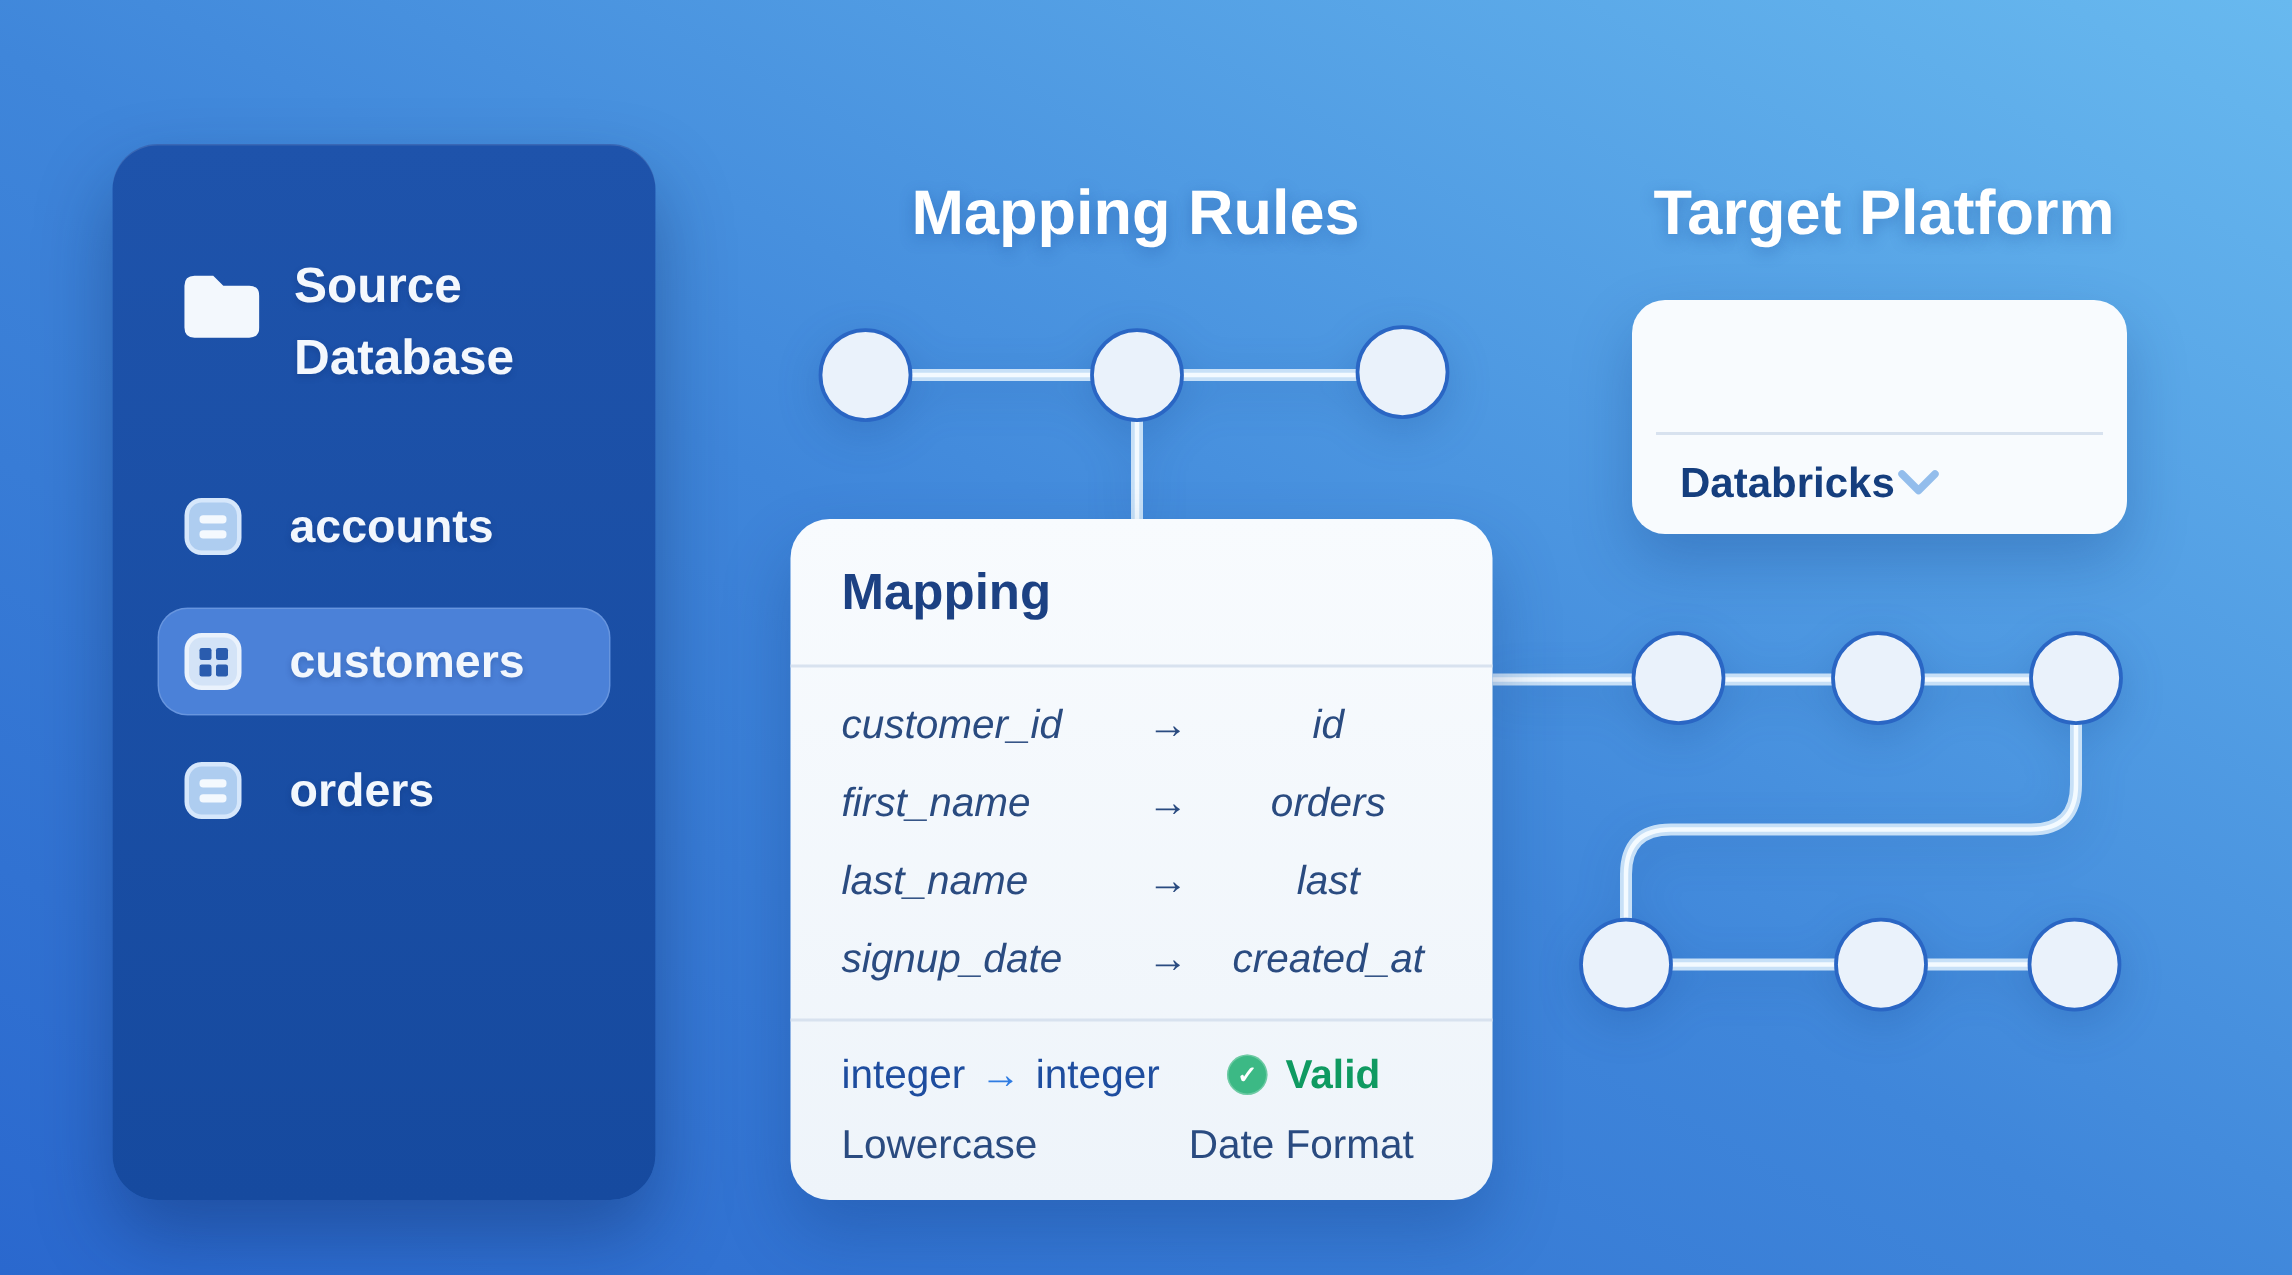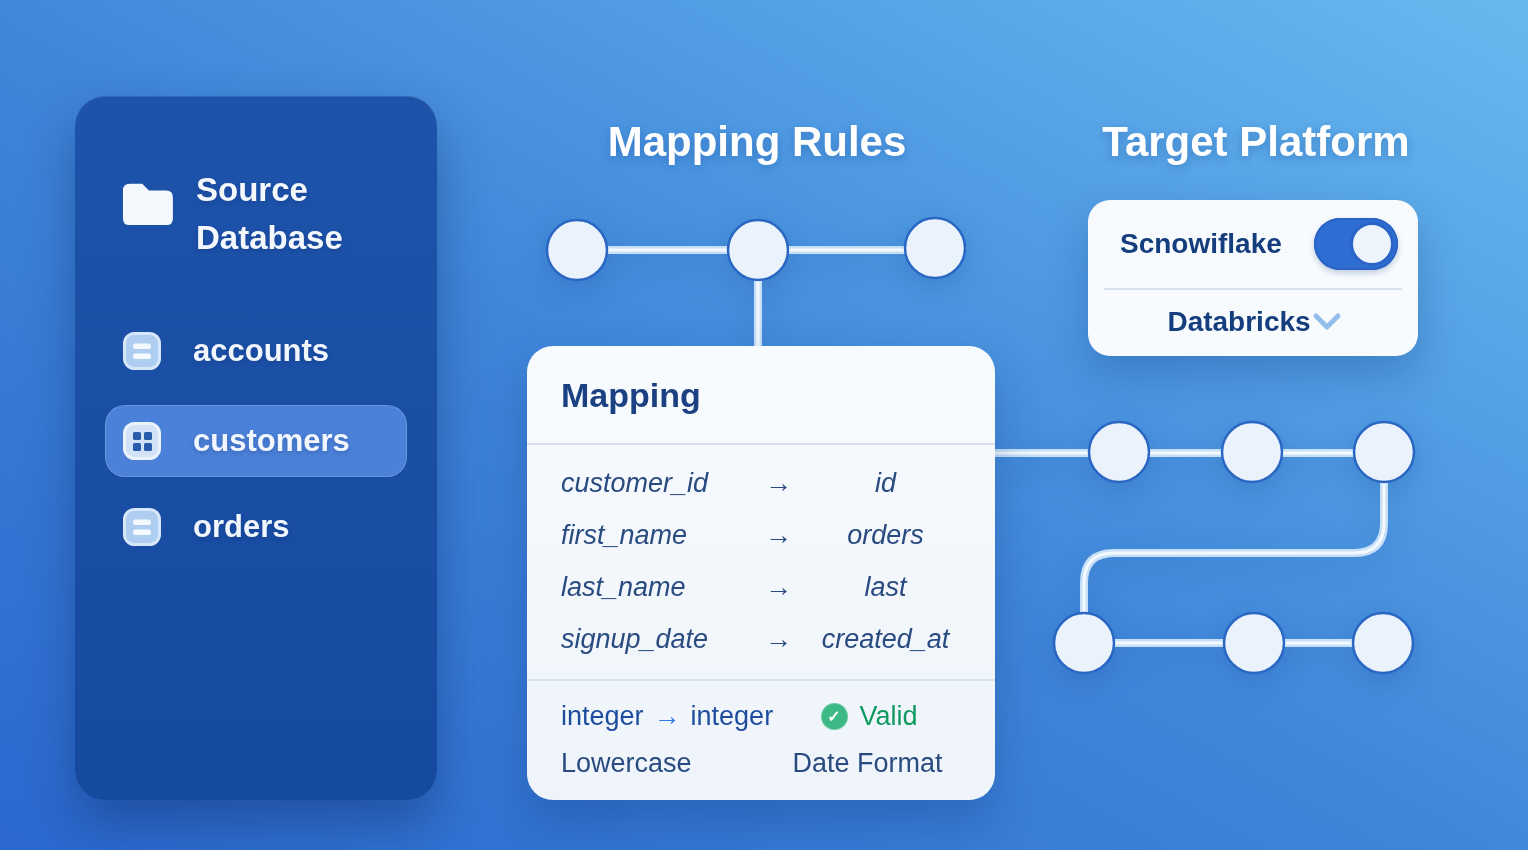--- a/index.html
+++ b/index.html
@@ -56,36 +56,36 @@
   .mrow:first-child{margin-top:13px;}
   .mrow .arrow{text-align:center;font-weight:600;}
   .mrow .tgt{text-align:center;}
   .map-footer{position:absolute;top:334px;left:34px;right:30px;}
   .frow{height:47px;display:flex;align-items:center;font-size:27px;color:#2a4b80;text-align:center;}
   .frow:first-child{margin-top:13px;}
   .f-left{flex:1;display:flex;align-items:center;}
   .f-right{width:195px;display:flex;align-items:center;justify-content:center;gap:12px;}
   .type-txt{color:#1e4d9f;font-weight:500;}
   .arrow.accent{color:#2f7ce2;font-weight:700;margin:0 10px;}
-  .valid-txt{color:#0f9a61;font-weight:400;}
+  .valid-txt{color:#0f9a61;font-weight:700;}
   .check-icon{width:27px;height:27px;border-radius:50%;background:#3cb985;color:#ffffff;
               display:flex;align-items:center;justify-content:center;font-size:16px;font-weight:700;
               box-shadow:inset 0 0 0 1px rgba(255,255,255,.25);}
 
   
   .tp-card{
     left:1088px;top:200px;width:330px;height:156px;border-radius:22px;
     background:#f8fbfe;box-shadow:0 18px 40px rgba(15,55,125,.28);
   }
   .tp-row1{height:88px;display:flex;align-items:center;justify-content:space-between;
            padding:0 20px 0 32px;}
   .tp-label{font-size:28px;font-weight:700;color:#153e7e;}
   .tp-div{top:88px;left:16px;right:16px;}
   .tp-row2{position:absolute;top:88px;left:0;right:0;height:68px;display:flex;
-           align-items:center;justify-content:center;padding:0 28px 0 32px;}
+           align-items:center;justify-content:flex-start;padding:0 28px 0 32px;}
   .toggle{position:relative;width:84px;height:52px;border-radius:26px;background:#2e6ed2;
           box-shadow:inset 0 0 0 2px #2a63c6, 0 3px 6px rgba(15,55,125,.25);cursor:pointer;}
   .knob{position:absolute;top:4px;right:4px;width:44px;height:44px;border-radius:50%;
         background:#eef4fc;border:3px solid #2b64c8;box-sizing:border-box;}
 </style>
 </head>
 <body>
 
 <div id="stage">
 
@@ -197,26 +197,20 @@
         </span>
       </div>
       <div class="frow">
         <span class="f-left">Lowercase</span>
         <span class="f-right">Date Format</span>
       </div>
     </div>
   </div>
 
   <div class="abs tp-card">
-    <div class="tp-row1">
-      <span class="tp-label">Scnowiflake</span>
-      <div class="toggle">
-        <div class="knob"></div>
-      </div>
-    </div>
     <div class="divider tp-div"></div>
     <div class="tp-row2">
       <span class="tp-label">Databricks</span>
       <svg width="32" height="20" viewBox="0 0 32 20">
         <path d="M5 4 L16 15 L27 4" stroke="#93bdec" stroke-width="5" fill="none" stroke-linecap="round" stroke-linejoin="round"></path>
       </svg>
     </div>
   </div>
 
 </div>

